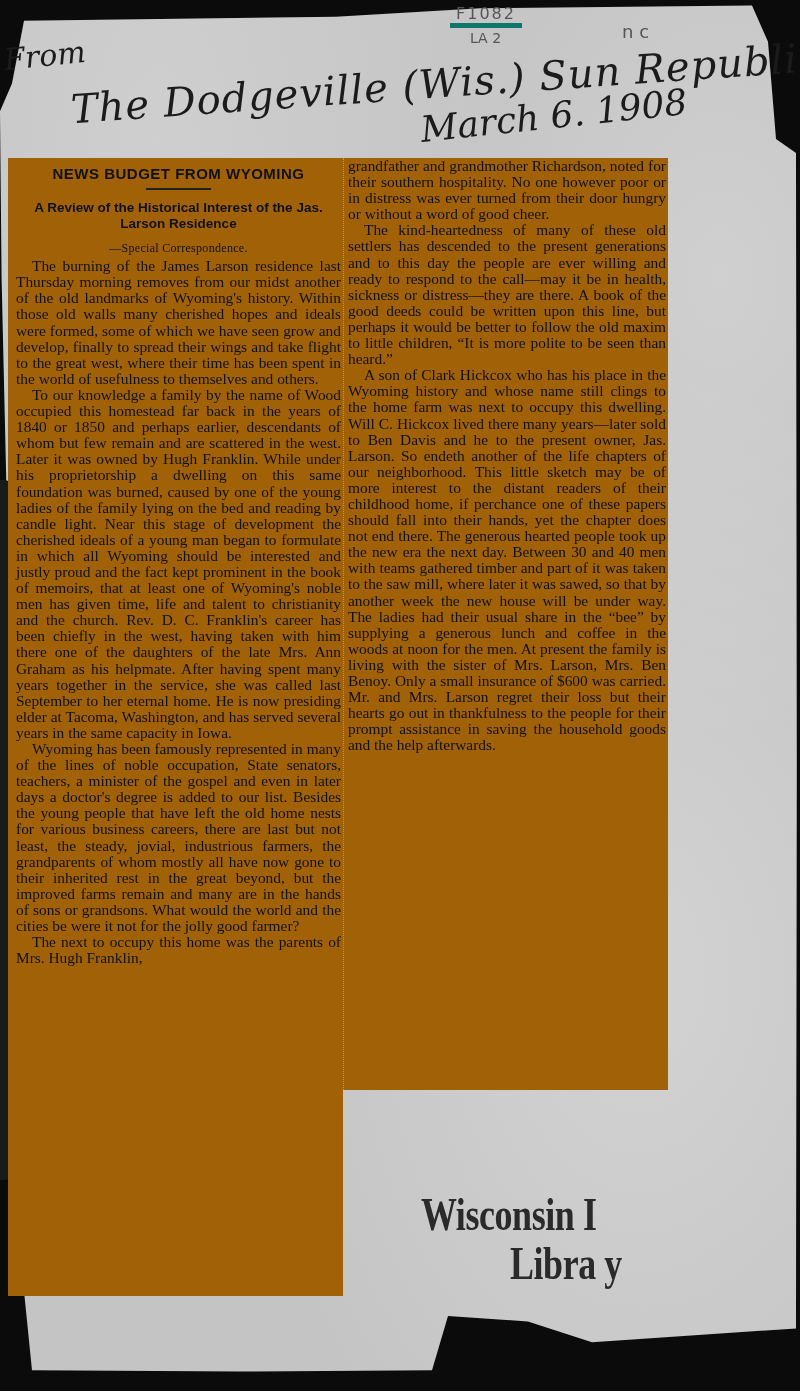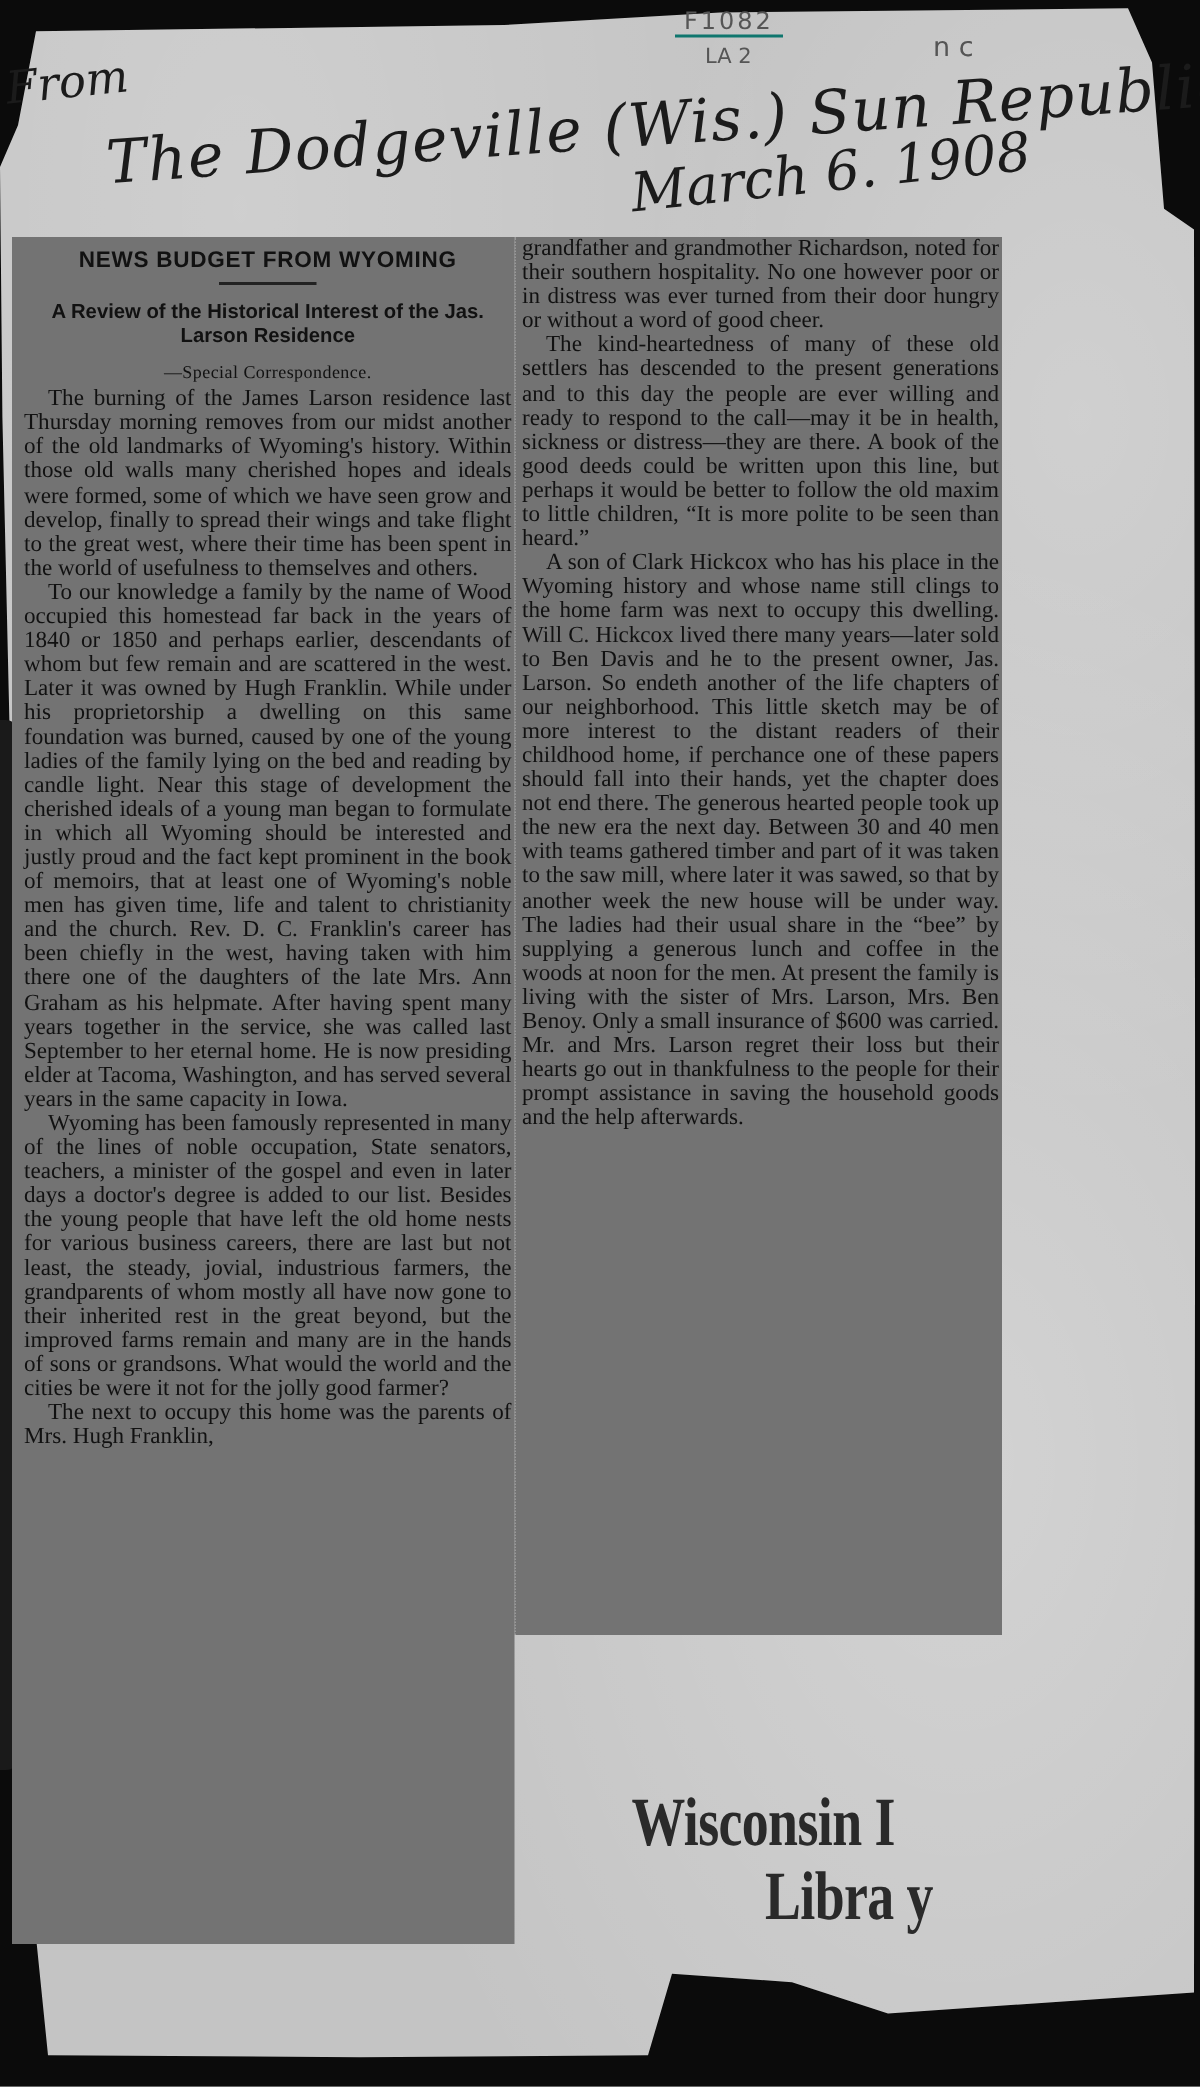--- a/index.html
+++ b/index.html
@@ -26,26 +26,26 @@
     background:#1a1a1a; border-radius:0 8px 8px 0;
   }
   .handwriting {
     position:absolute; font-family:"DejaVu Serif", serif; font-style:italic;
     color:#1b1b1b; white-space:nowrap;
   }
   .hw-from { left:4px; top:38px; font-size:30px; transform:rotate(-6deg); }
   .hw-source { left:70px; top:60px; font-size:40px; transform:rotate(-4deg); letter-spacing:1px; }
   .hw-date { left:420px; top:95px; font-size:36px; transform:rotate(-6deg); }
   .pencil { position:absolute; color:#555; font-family:"DejaVu Sans", sans-serif; font-size:16px; }
-  .pencil-box { left:450px; top:4px; border-bottom:2px solid #0f766e; padding:0 6px; letter-spacing:2px; }
+  .pencil-box { left:450px; top:4px; border-bottom:5px solid #0f766e; padding:0 6px; letter-spacing:2px; }
   .pencil-la { left:470px; top:30px; font-size:14px; }
   .pencil-nc { left:622px; top:21px; font-size:18px; }
 
   .col {
-    position:absolute; background:#737373; color:#111;
+    position:absolute; background:#a16207; color:#111;
     font-size:15.4px; line-height:16.1px; text-align:justify;
   }
   .col-left { left:8px; top:158px; width:335px; height:1138px; padding:4px 2px 0 8px; box-sizing:border-box; }
   .col-right { left:343px; top:158px; width:325px; height:932px; padding:0 2px 0 4px; box-sizing:border-box; border-left:1px dotted #999; }
   .headline {
     font-family:"Liberation Sans", sans-serif; font-weight:bold; font-size:15px;
     letter-spacing:0.5px; text-align:center; margin:4px 0 6px 0; white-space:nowrap;
   }
   .rule { width:65px; height:2px; background:#222; margin:6px auto 10px auto; }
   .subhead {

